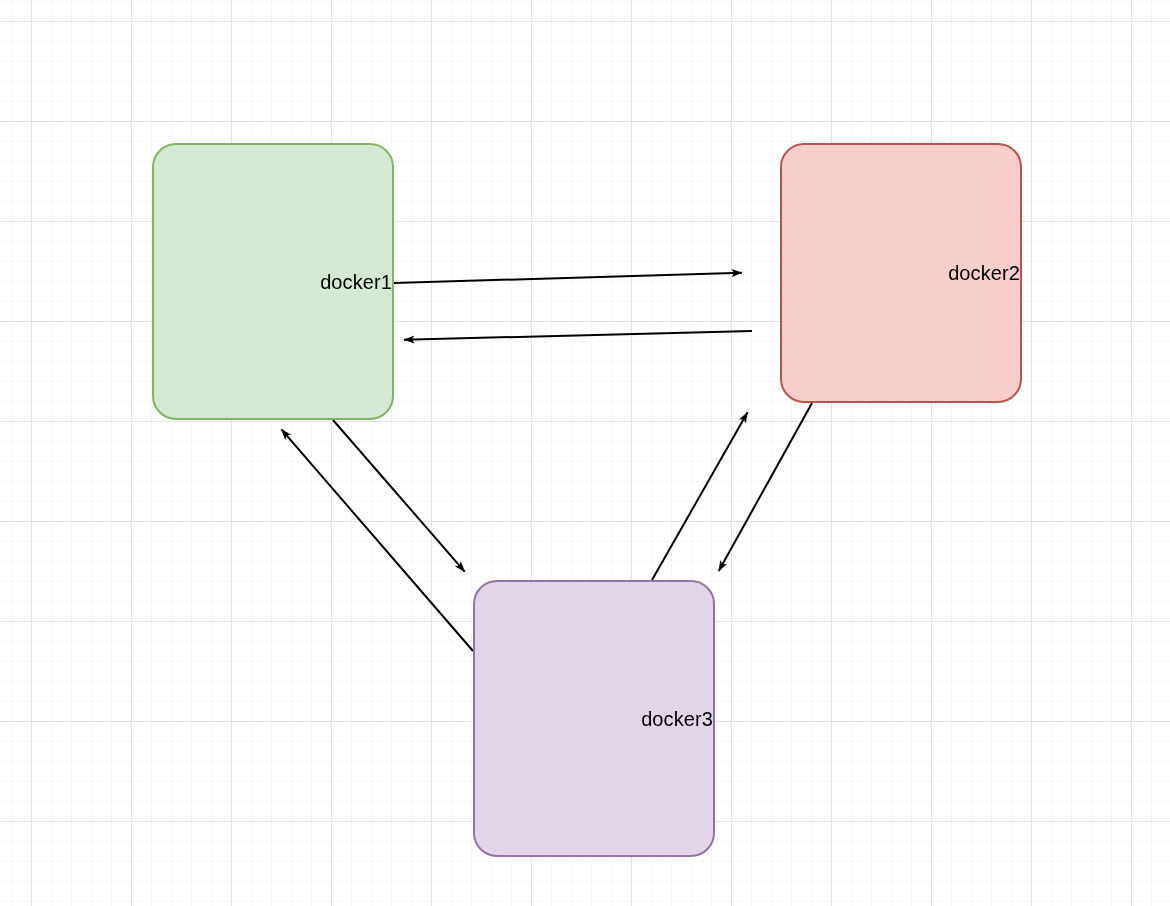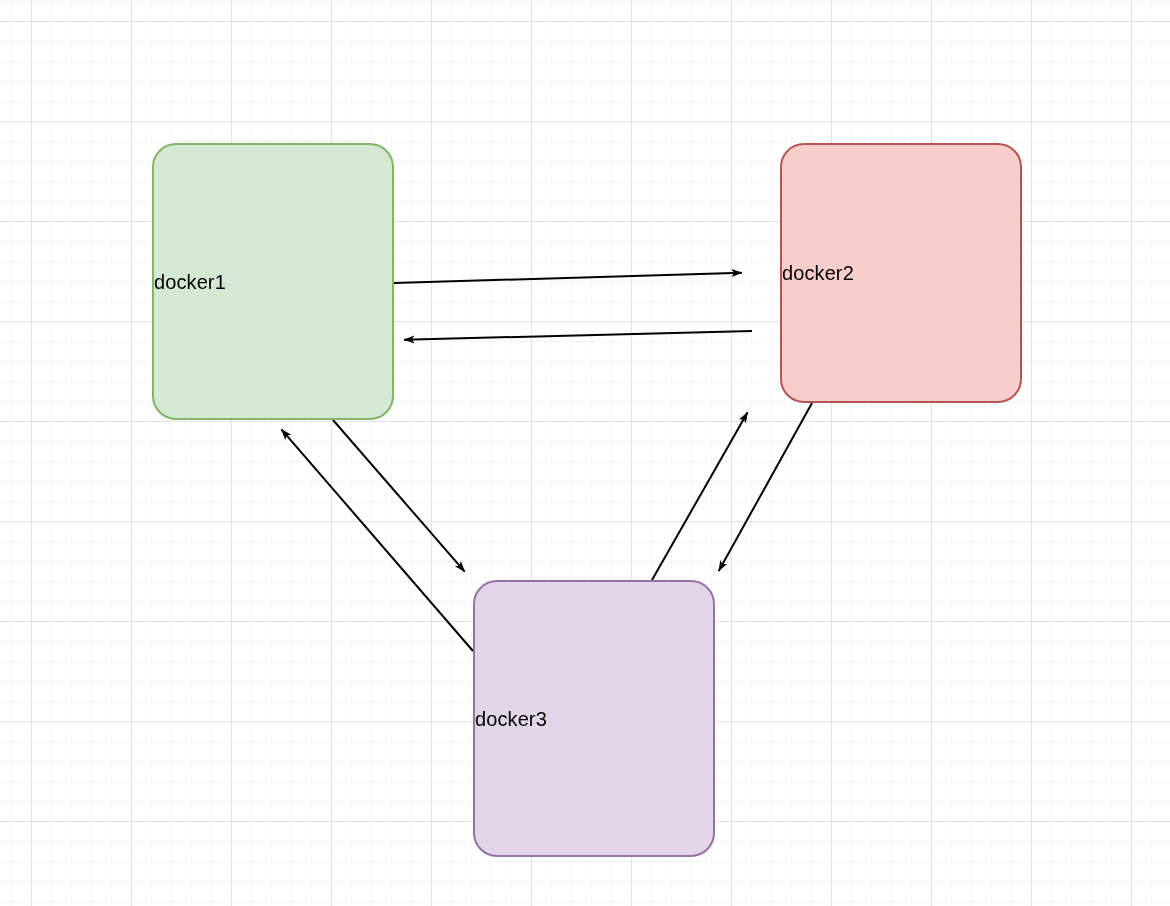--- a/index.html
+++ b/index.html
@@ -31,21 +31,21 @@
     top: 0;
     width: 1170px;
     height: 906px;
     pointer-events: none;
   }
   .node {
     position: absolute;
     box-sizing: border-box;
     display: flex;
     align-items: center;
-    justify-content: flex-start;
+    justify-content: flex-end;
     border-style: solid;
     border-width: 2px;
     border-radius: 24px;
   }
   .node-label {
     font-size: 20px;
     line-height: 1;
     color: #000000;
     letter-spacing: 0.1px;
     user-select: none;

